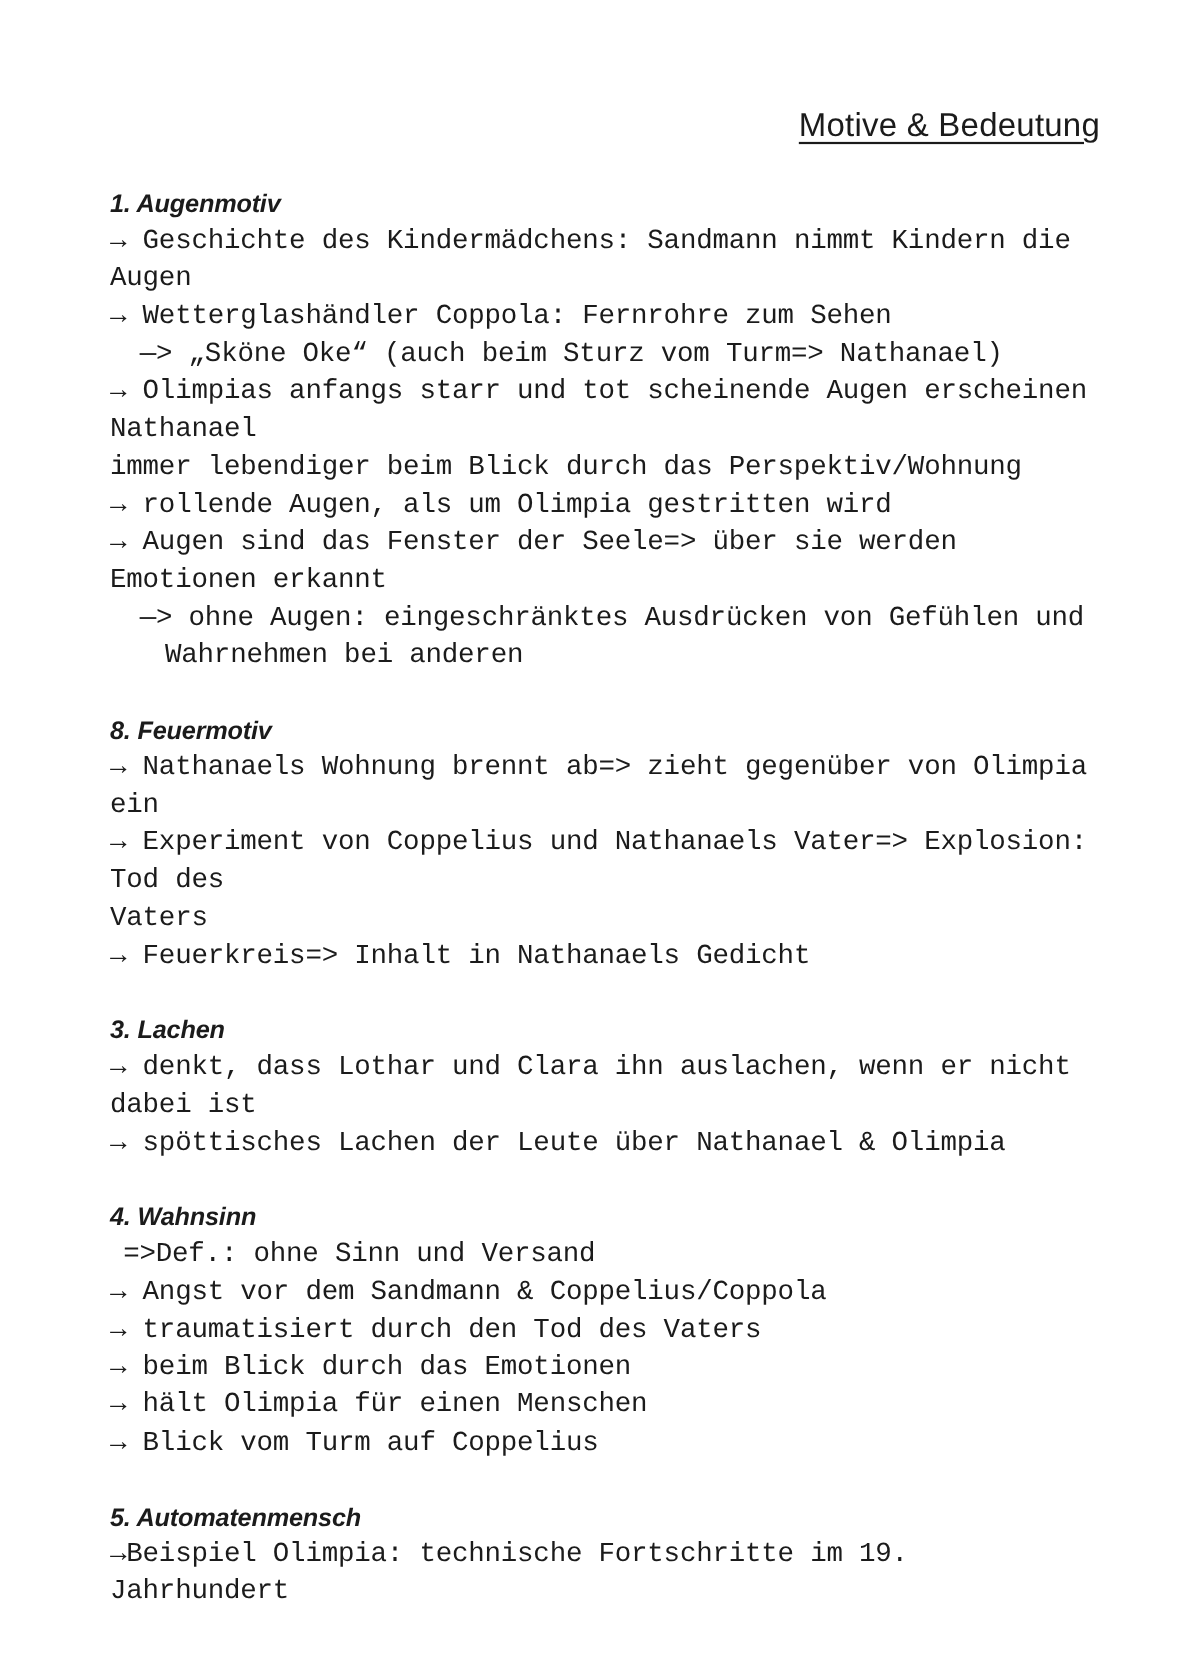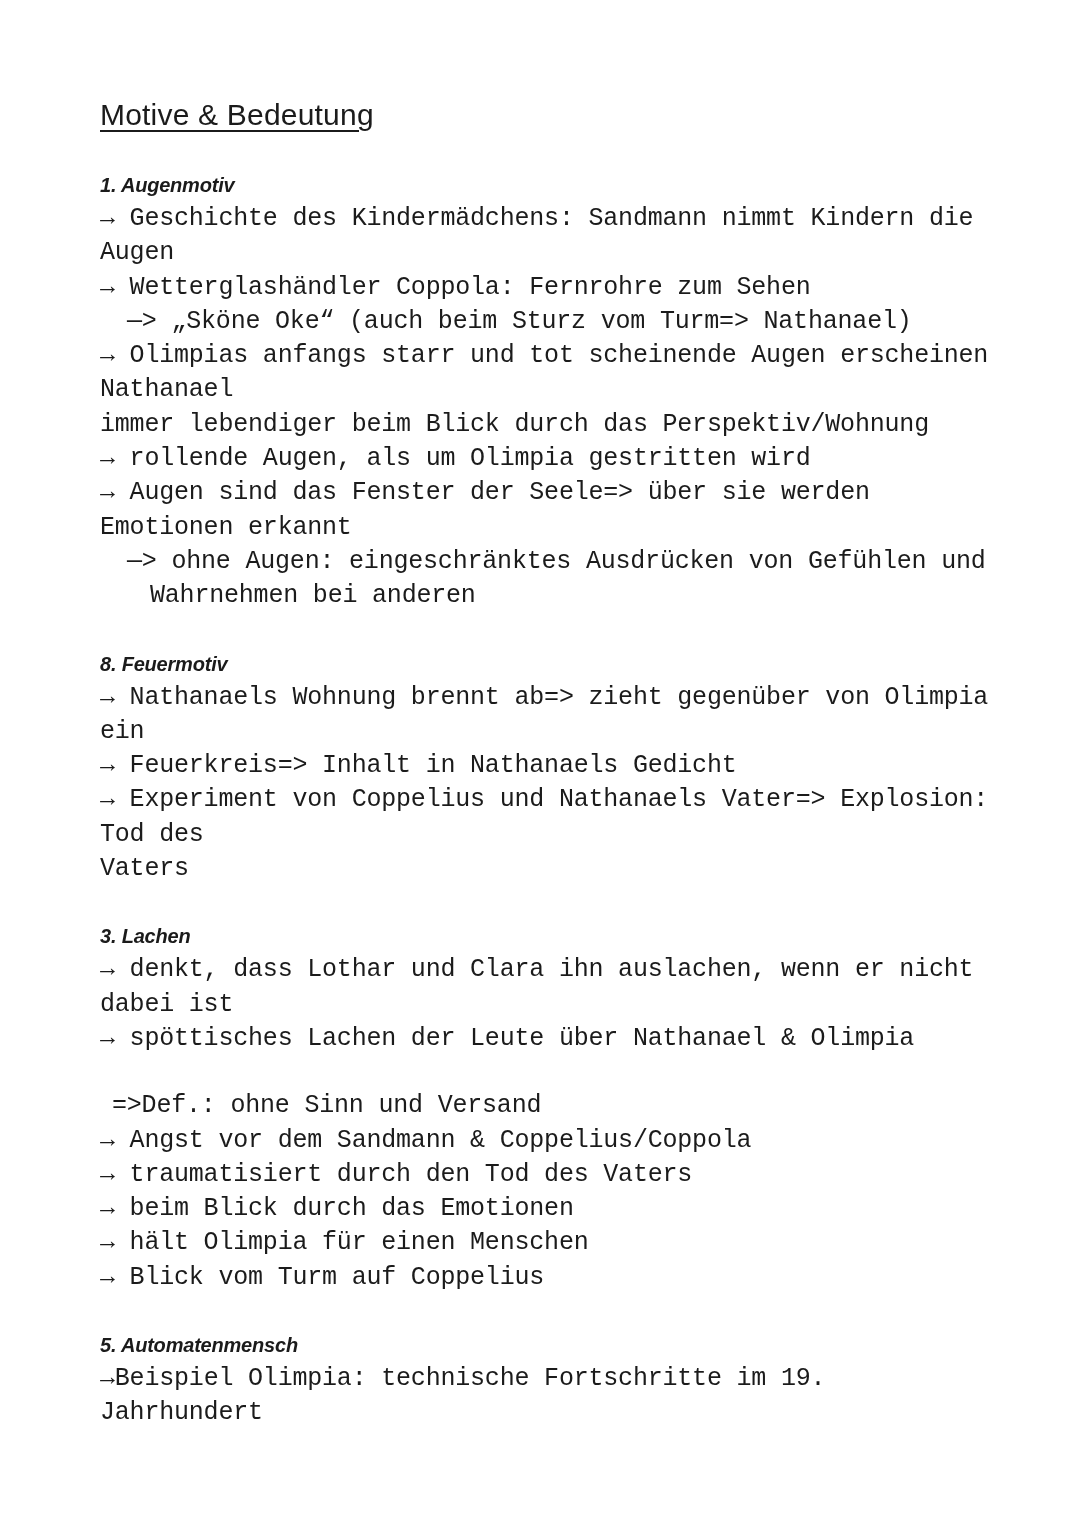--- a/index.html
+++ b/index.html
@@ -7,37 +7,37 @@
     width: 1080px;
     height: 1527px;
     box-sizing: border-box;
     background: #ffffff;
     color: #1b1b1b;
     font-family: "Liberation Sans", sans-serif;
     padding: 95px 80px 0 100px;
     overflow: hidden;
   }
   .title-wrap {
-    text-align: left;
+    text-align: right;
     margin: 0 0 16px 0;
     text-decoration: underline;
   }
   .title {
     display: inline-block;
     font-size: 30px;
     line-height: 40px;
     font-weight: normal;
     letter-spacing: 0.2px;
     text-decoration: underline;
     text-underline-offset: 5px;
     text-decoration-thickness: 2px;
   }
   .section { margin-top: 33px; }
   .section-heading {
-    font-size: 20px;
+    font-size: 23px;
     line-height: 34px;
     font-weight: bold;
     font-style: italic;
     margin: 0;
     letter-spacing: -0.2px;
   }
   .item {
     margin: 0;
     font-size: 25px;
     line-height: 34.3px;
@@ -75,35 +75,36 @@
           <p class="item arrow"><span class="marker">→ </span><span>Augen sind das Fenster der Seele=&gt; über sie werden Emotionen erkannt</span></p>
           <p class="item sub"><span class="marker">—&gt; </span><span>ohne Augen: eingeschränktes Ausdrücken von Gefühlen und
 Wahrnehmen bei anderen</span></p>
         </div>
   </div>
 
   <div class="section">
     <p class="section-heading">8. Feuermotiv</p>
     <div>
           <p class="item arrow"><span class="marker">→ </span><span>Nathanaels Wohnung brennt ab=&gt; zieht gegenüber von Olimpia ein</span></p>
-          <p class="item arrow"><span class="marker">→ </span><span>Feuerkreis=&gt; Inhalt in Nathanaels Gedicht</span></p>
           <p class="item arrow"><span class="marker">→ </span><span>Experiment von Coppelius und Nathanaels Vater=&gt; Explosion: Tod des
 Vaters</span></p>
+          <p class="item arrow"><span class="marker">→ </span><span>Feuerkreis=&gt; Inhalt in Nathanaels Gedicht</span></p>
         </div>
   </div>
 
   <div class="section">
     <p class="section-heading">3. Lachen</p>
     <div>
           <p class="item arrow"><span class="marker">→ </span><span>denkt, dass Lothar und Clara ihn auslachen, wenn er nicht dabei ist</span></p>
           <p class="item arrow"><span class="marker">→ </span><span>spöttisches Lachen der Leute über Nathanael &amp; Olimpia</span></p>
         </div>
   </div>
 
   <div class="section">
+    <p class="section-heading">4. Wahnsinn</p>
     <div>
           <p class="item def"><span class="marker">=&gt;</span><span>Def.: ohne Sinn und Versand</span></p>
           <p class="item arrow"><span class="marker">→ </span><span>Angst vor dem Sandmann &amp; Coppelius/Coppola</span></p>
           <p class="item arrow"><span class="marker">→ </span><span>traumatisiert durch den Tod des Vaters</span></p>
           <p class="item arrow"><span class="marker">→ </span><span>beim Blick durch das Emotionen</span></p>
           <p class="item arrow"><span class="marker">→ </span><span>hält Olimpia für einen Menschen</span></p>
           <p class="item arrow"><span class="marker">→ </span><span>Blick vom Turm auf Coppelius</span></p>
         </div>
   </div>
 

